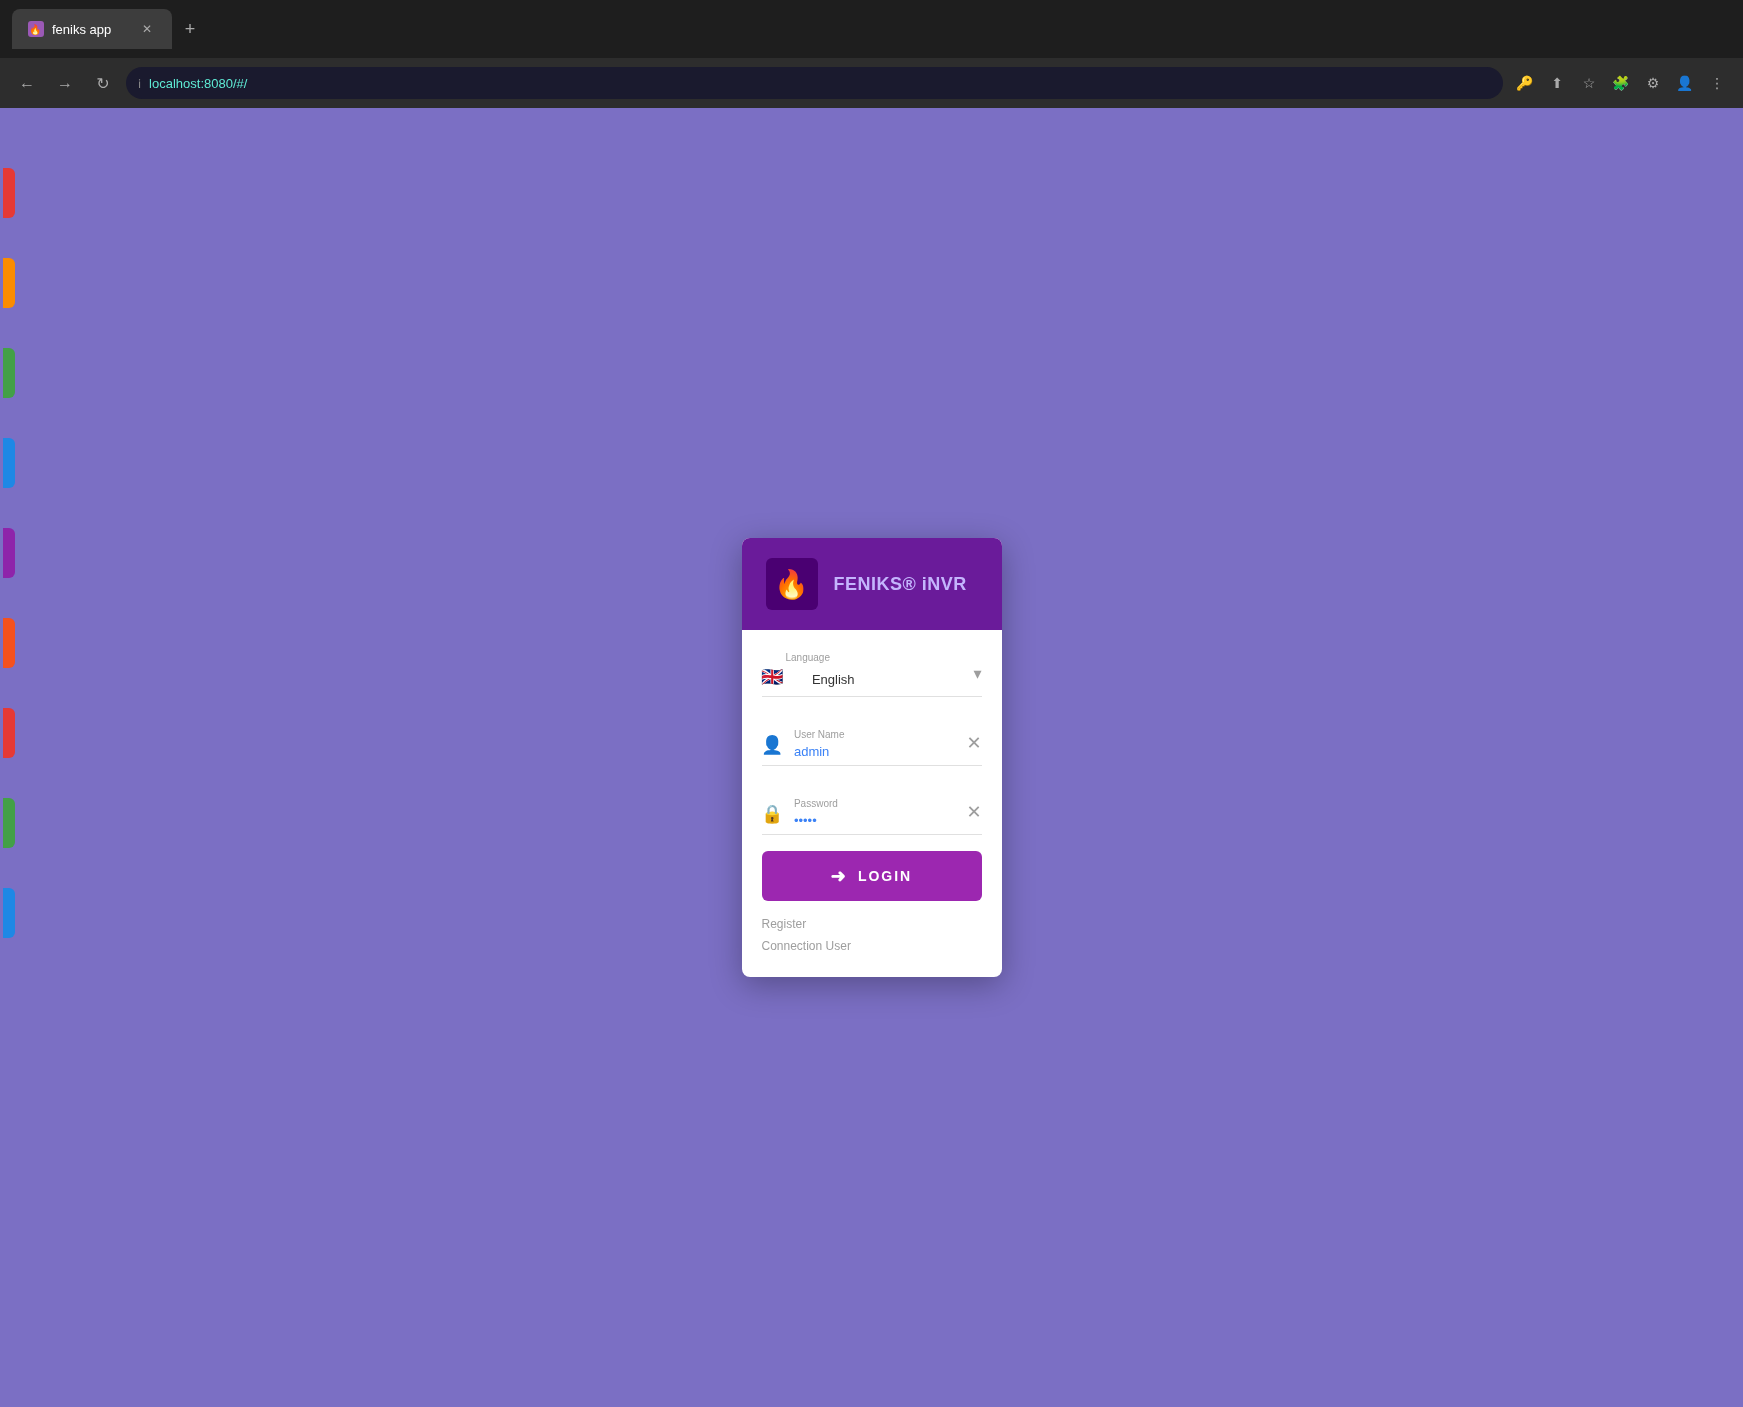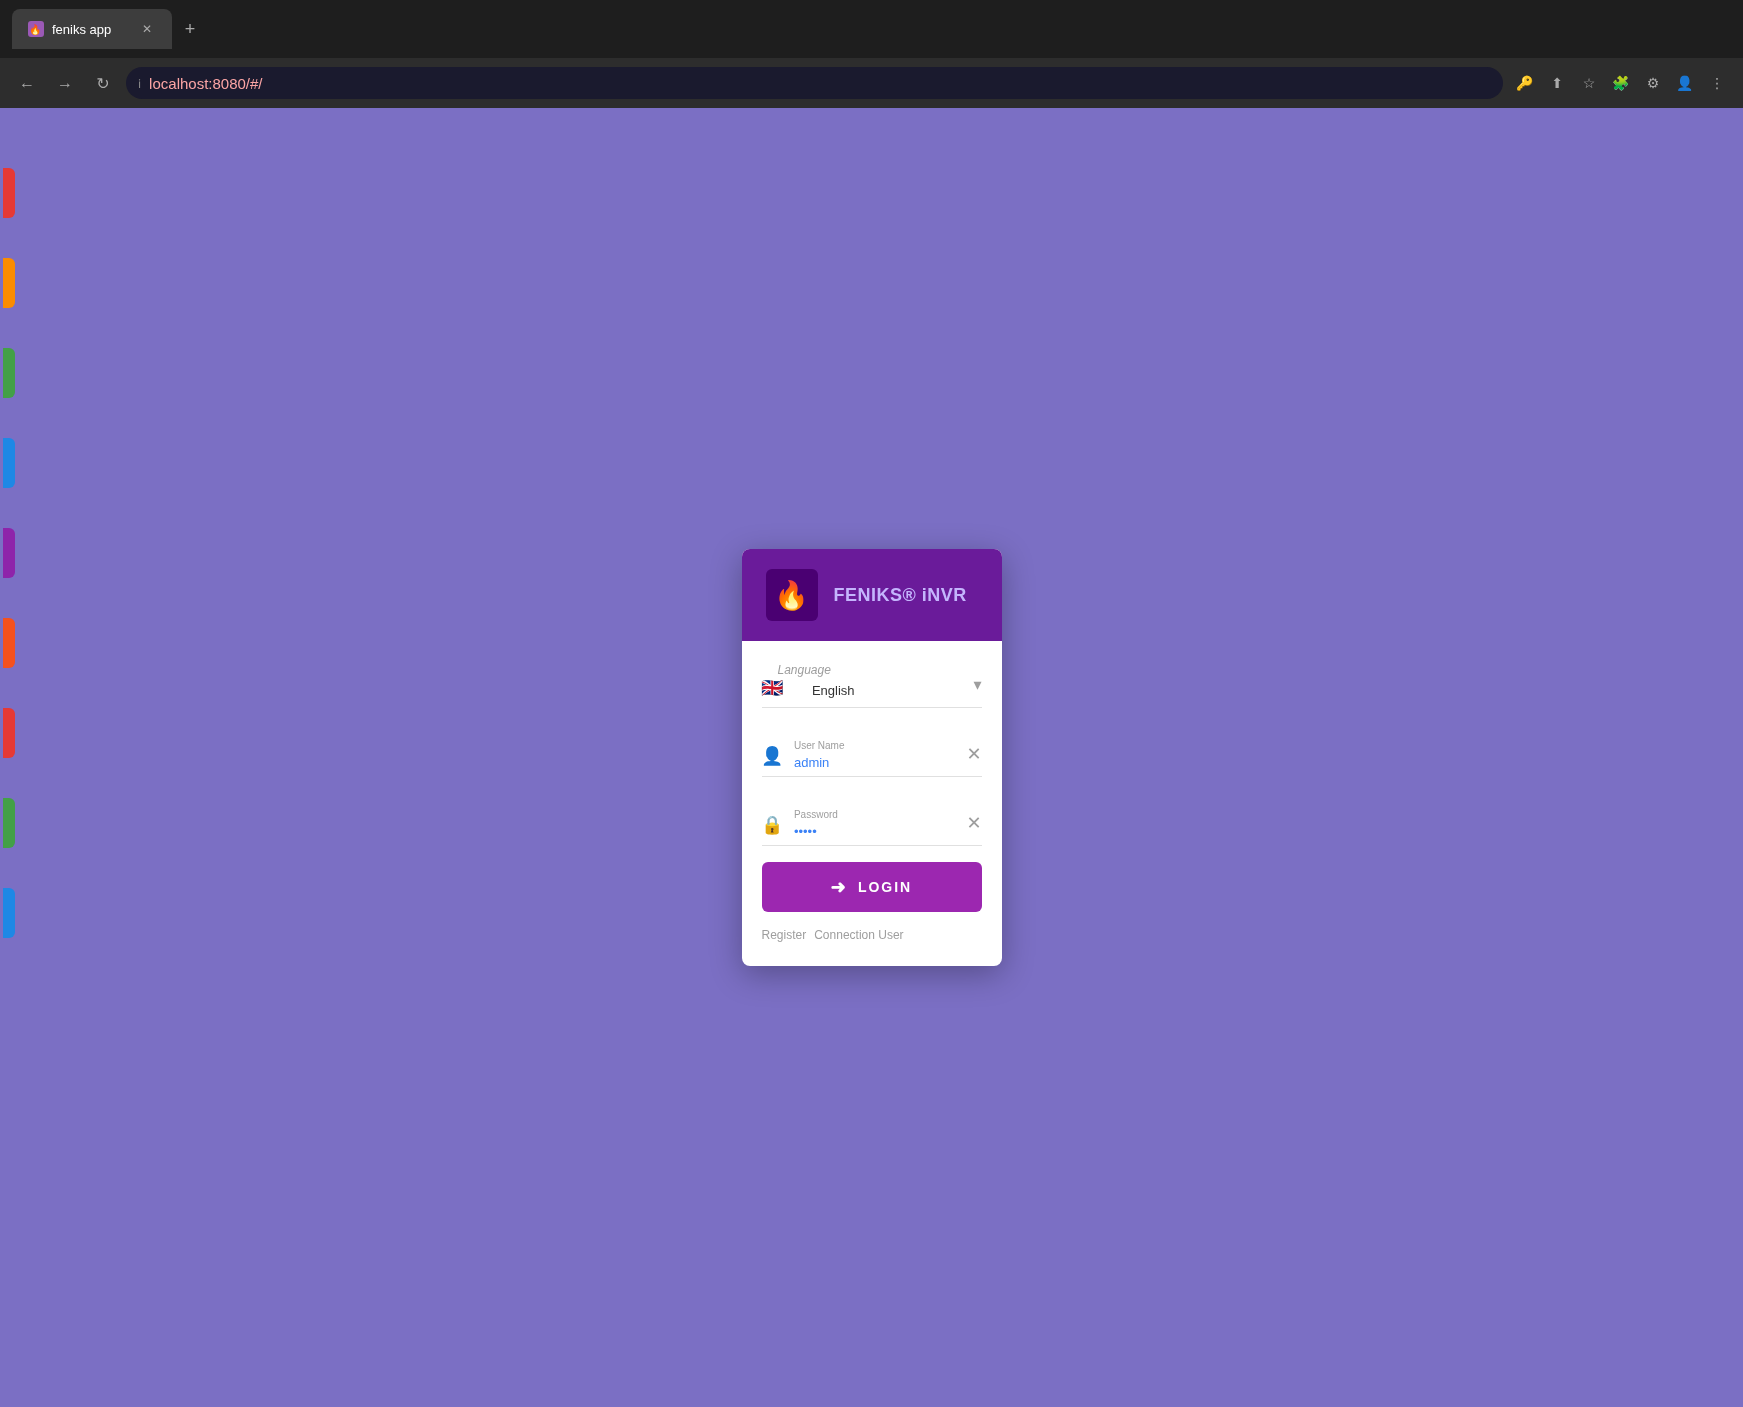--- a/index.html
+++ b/index.html
@@ -123,22 +123,22 @@
       color: #ccc;
       font-size: 13px;
     }
 
     .address-bar-icon {
       color: #888;
       font-size: 12px;
     }
 
     .address-text {
-      color: #fca5a5;
-      font-size: 15px;
+      color: #5eead4;
+      font-size: 13px;
     }
 
     .toolbar-icons {
       display: flex;
       align-items: center;
       gap: 4px;
     }
 
     .toolbar-icon {
       width: 28px;
@@ -231,26 +231,25 @@
       align-items: center;
       gap: 8px;
       padding: 8px 0;
       border-bottom: 1px solid #e0e0e0;
       margin-bottom: 16px;
       cursor: pointer;
       position: relative;
     }
 
     .lang-label {
-      font-size: 12px;
+      font-size: 10px;
       color: #9e9e9e;
       position: absolute;
       top: 2px;
-      left: 16px;
-      font-style: italic;
+      left: 24px;
     }
 
     .lang-value {
       font-size: 13px;
       color: #333;
       margin-top: 12px;
       margin-left: 20px;
       flex: 1;
     }
 
@@ -333,21 +332,22 @@
       transition: background 0.2s;
     }
 
     .login-icon {
       font-size: 18px;
     }
 
     
     .card-links {
       display: flex;
-      align-items: flex-end;
+      flex-direction: column;
+      align-items: flex-start;
       gap: 8px;
     }
 
     .card-link {
       color: #9e9e9e;
       font-size: 12px;
       cursor: pointer;
       text-decoration: none;
     }
   </style>

